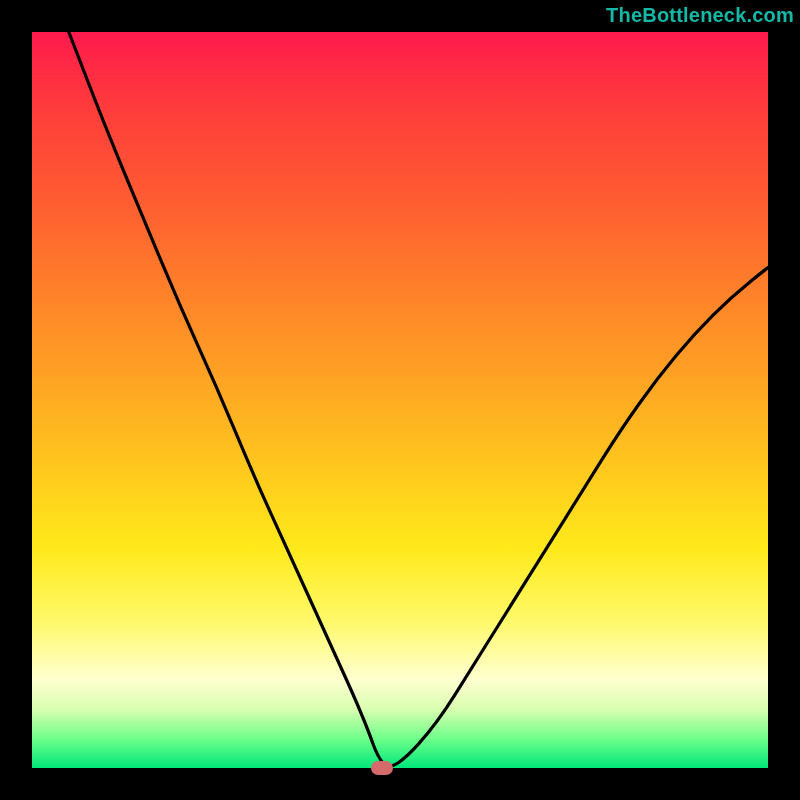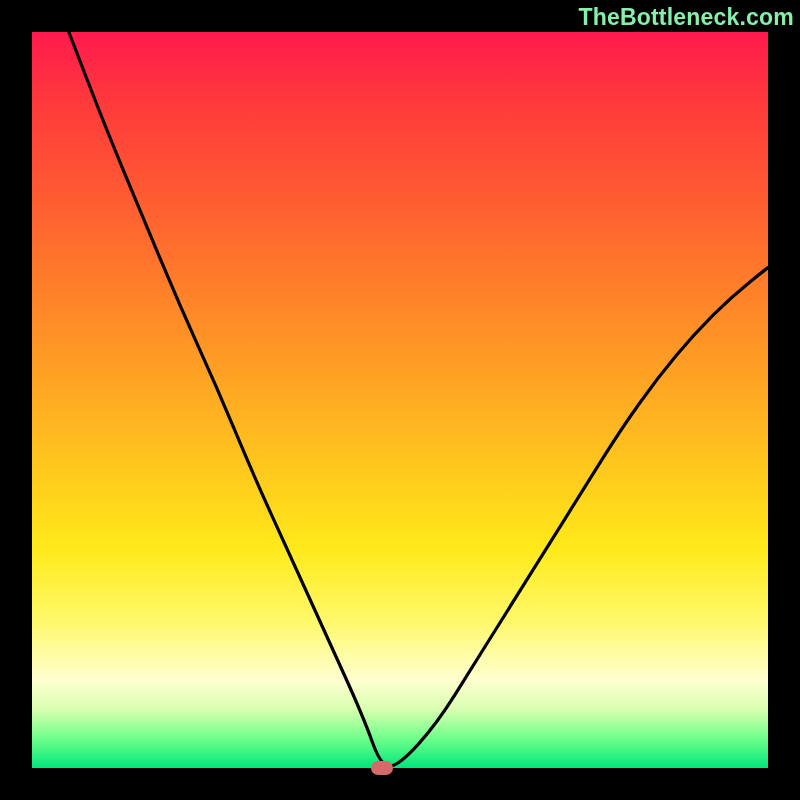--- a/index.html
+++ b/index.html
@@ -39,23 +39,23 @@
       #ffffd0 88%,
       #d9ffb0 92%,
       #6fff8a 96%,
       #00e67a 100%
     );
   }
   .watermark {
     position: absolute;
     right: 6px;
     top: 4px;
-    font-size: 23px;
+    font-size: 20px;
     font-weight: 600;
-    color: #86efac;
+    color: #14b8a6;
     letter-spacing: 0.2px;
     user-select: none;
   }
   .marker {
     position: absolute;
     width: 22px;
     height: 14px;
     background: #d46a6a;
     border-radius: 8px;
     transform: translate(-50%, -50%);

